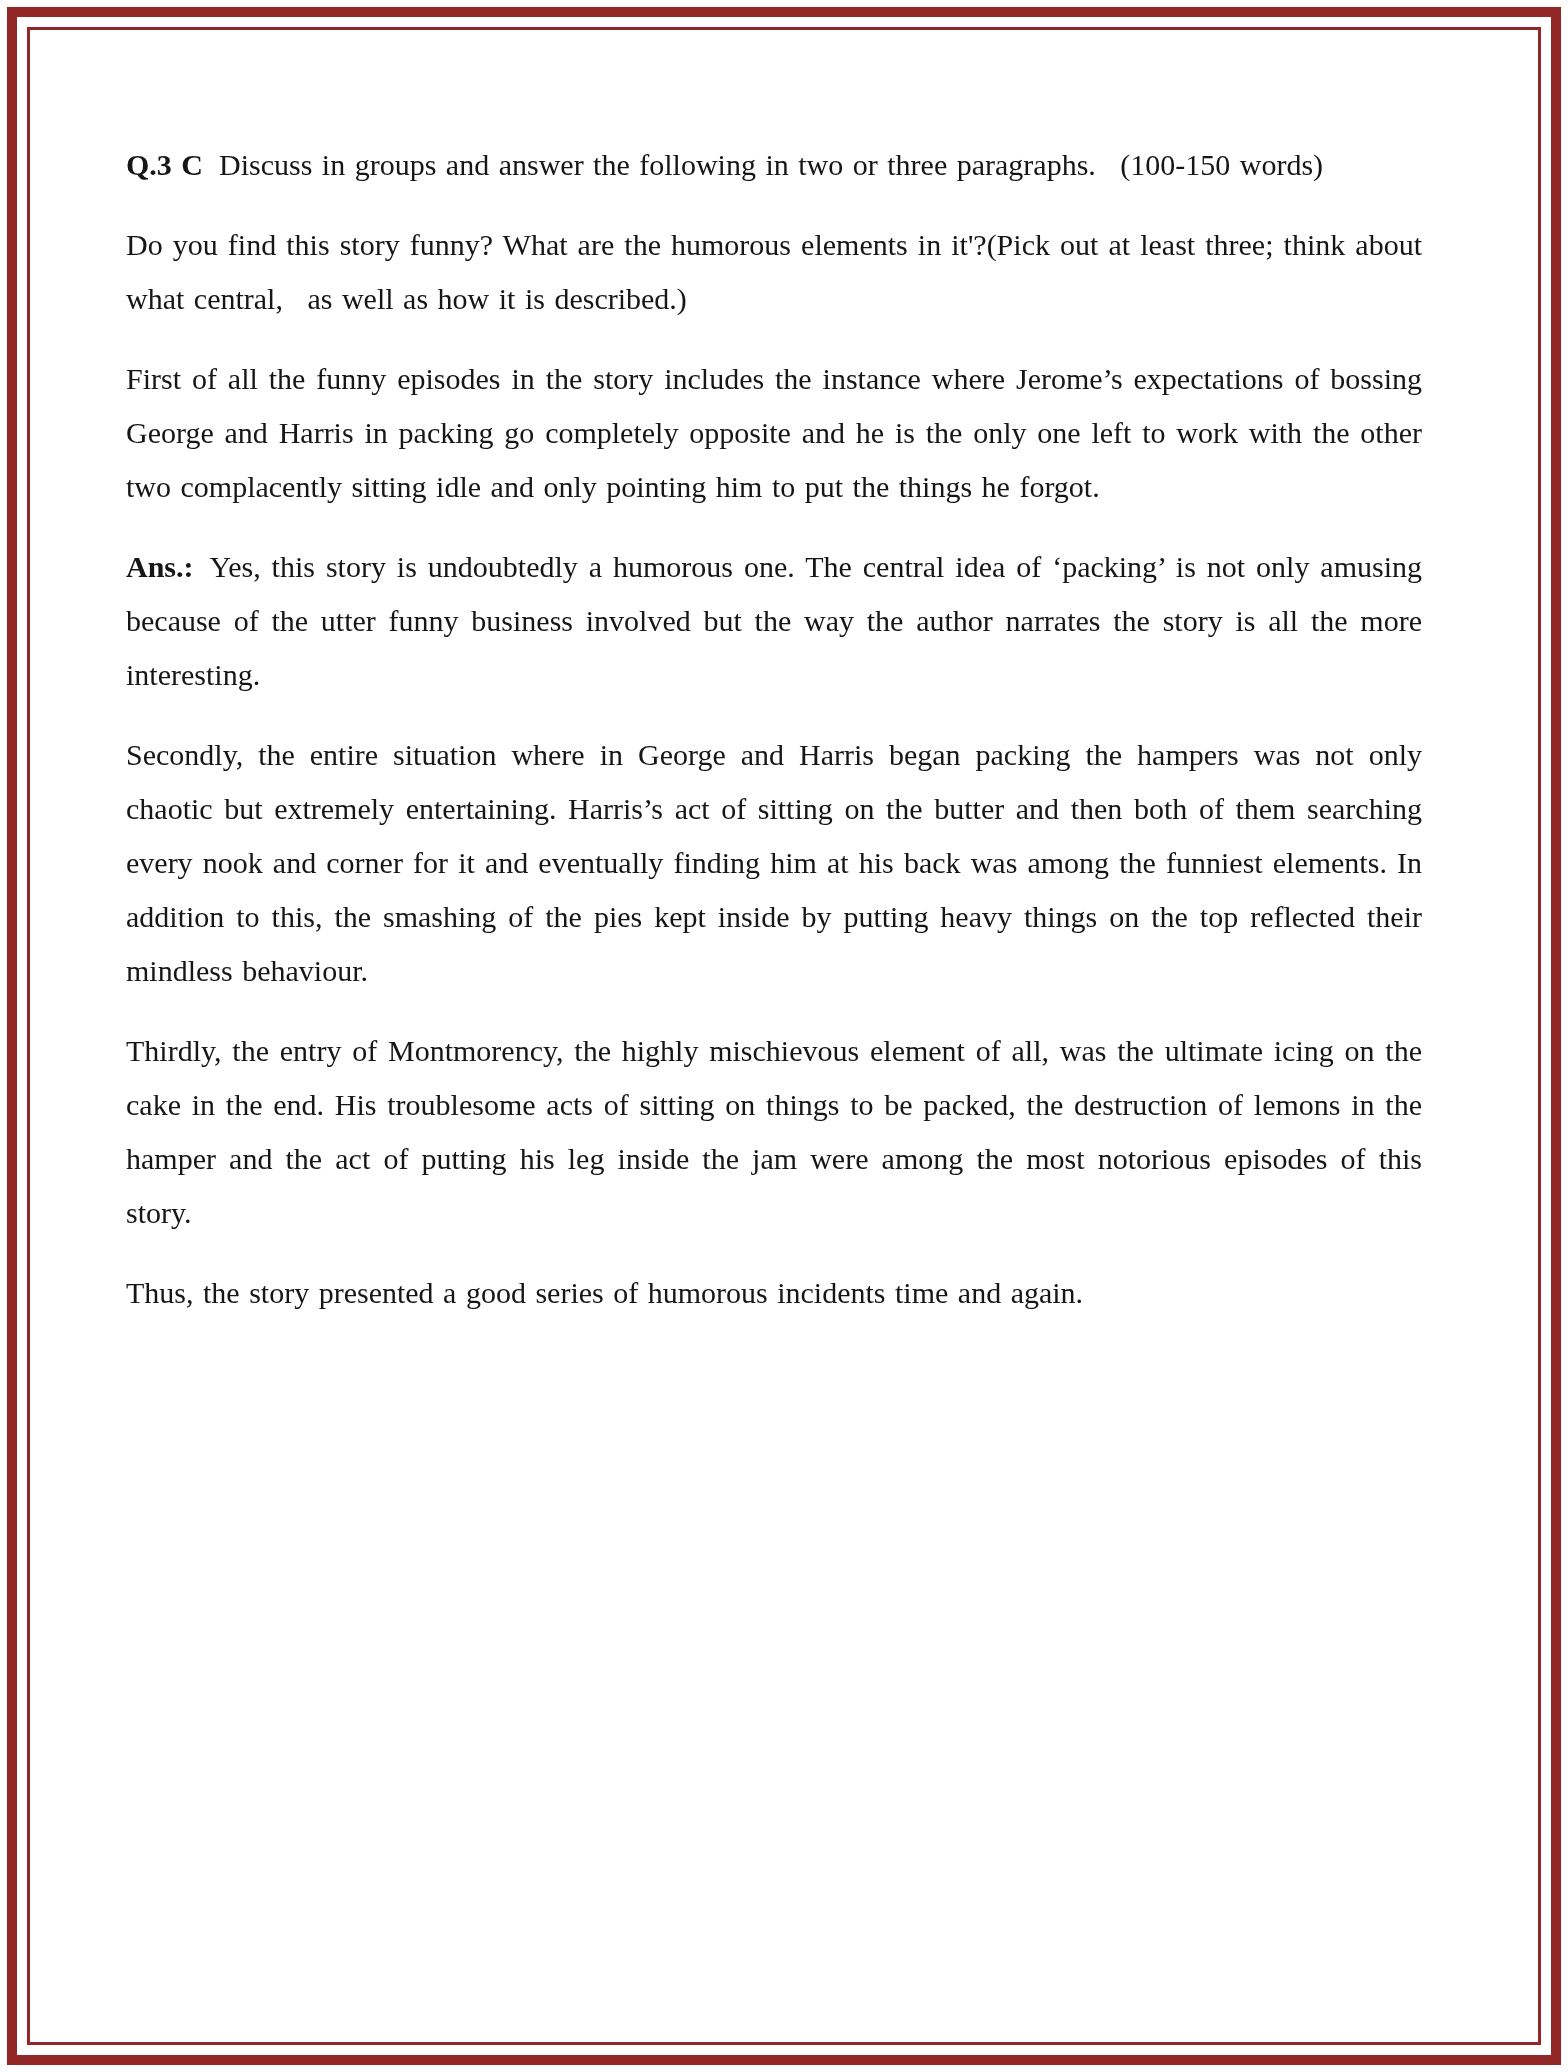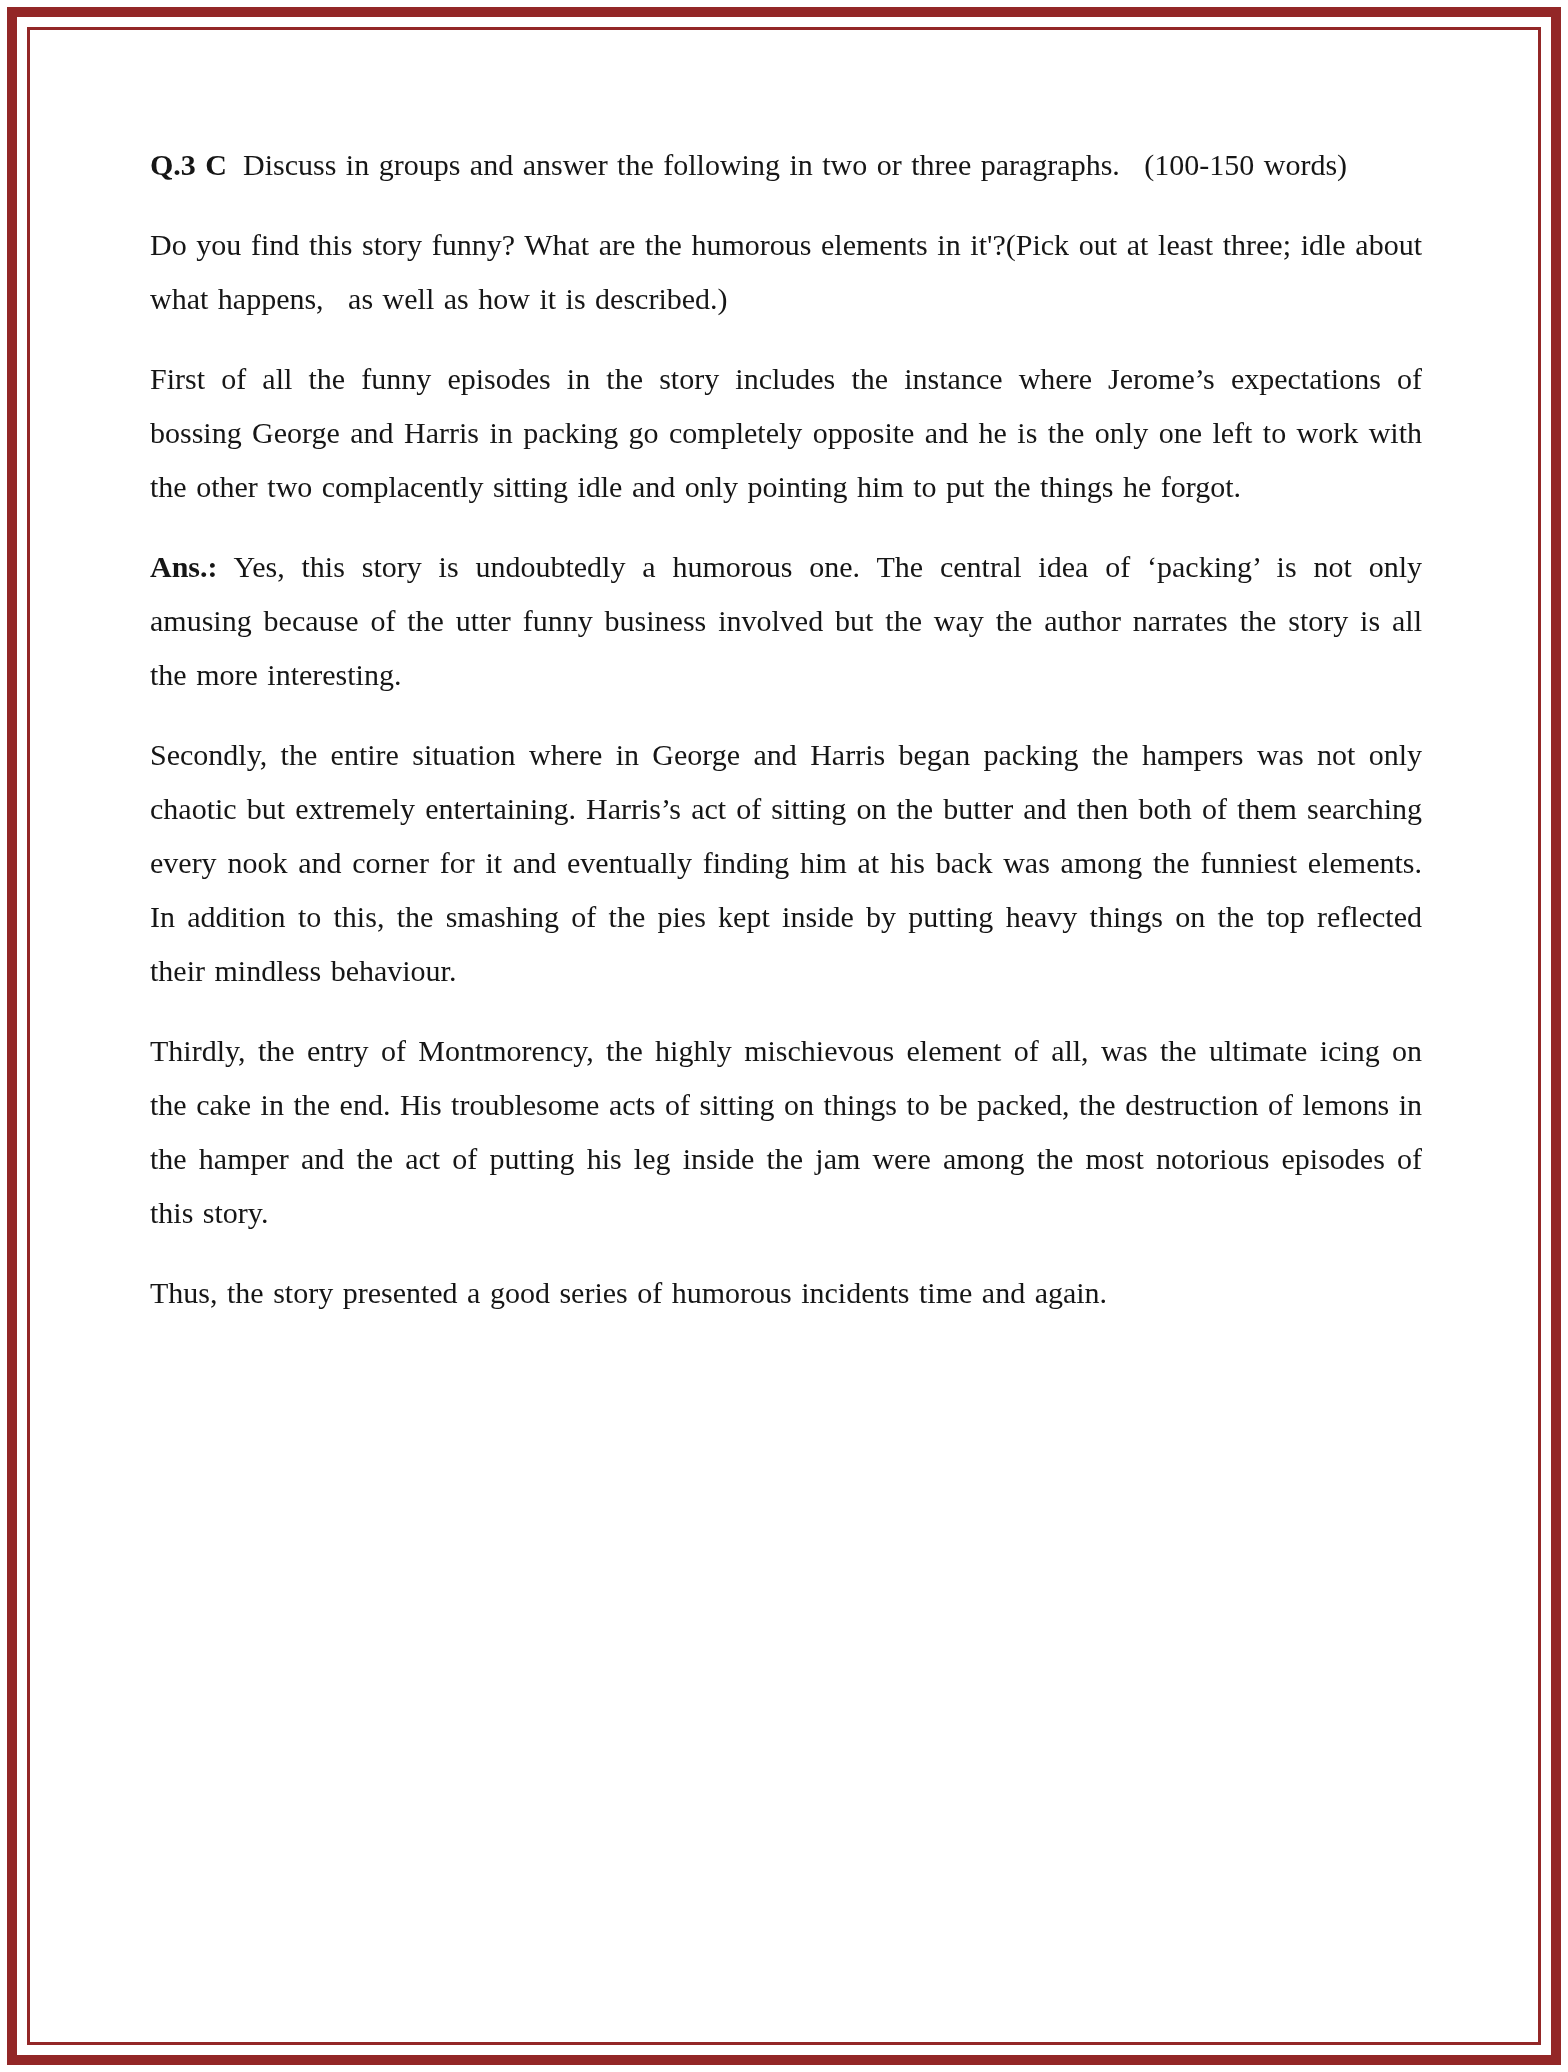--- a/index.html
+++ b/index.html
@@ -22,21 +22,21 @@
   }
   .inner-frame {
     position: absolute;
     top: 10px; left: 10px; right: 10px; bottom: 10px;
     border-style: solid;
     border-width: 3px;
   }
   .content {
     position: absolute;
     top: 0; left: 0; right: 0; bottom: 0;
-    padding: 108px 116px 0 120px;
+    padding: 108px 116px 0 96px;
     overflow: hidden;
   }
   p.doc-paragraph {
     margin: 0 0 26px 0;
     font-size: 30px;
     line-height: 54px;
     text-align: justify;
     text-justify: inter-word;
     word-spacing: 2px;
   }
@@ -45,21 +45,21 @@
     margin-right: 16px;
   }
 </style>
 </head>
 <body style="background: rgb(255, 255, 255); color: rgb(22, 22, 22);">
 
 <div class="outer-frame" style="border-color: rgb(147, 39, 39);">
   <div class="inner-frame" style="border-color: rgb(147, 39, 39);">
     <div class="content" id="doc-content">
         <p class="doc-paragraph"><span class="lead">Q.3 C</span><span>Discuss in groups and answer the following in two or three paragraphs.  (100-150 words)</span></p>
-        <p class="doc-paragraph"><span>Do you find this story funny? What are the humorous elements in it'?(Pick out at least three; idle about what happens,  as well as how it is described.)</span></p>
+        <p class="doc-paragraph"><span>Do you find this story funny? What are the humorous elements in it'?(Pick out at least three; think about what central,  as well as how it is described.)</span></p>
         <p class="doc-paragraph"><span>First of all the funny episodes in the story includes the instance where Jerome’s expectations of bossing George and Harris in packing go completely opposite and he is the only one left to work with the other two complacently sitting idle and only pointing him to put the things he forgot.</span></p>
         <p class="doc-paragraph"><span class="lead">Ans.:</span><span>Yes, this story is undoubtedly a humorous one. The central idea of ‘packing’ is not only amusing because of the utter funny business involved but the way the author narrates the story is all the more interesting.</span></p>
         <p class="doc-paragraph"><span>Secondly, the entire situation where in George and Harris began packing the hampers was not only chaotic but extremely entertaining. Harris’s act of sitting on the butter and then both of them searching every nook and corner for it and eventually finding him at his back was among the funniest elements. In addition to this, the smashing of the pies kept inside by putting heavy things on the top reflected their mindless behaviour.</span></p>
         <p class="doc-paragraph"><span>Thirdly, the entry of Montmorency, the highly mischievous element of all, was the ultimate icing on the cake in the end. His troublesome acts of sitting on things to be packed, the destruction of lemons in the hamper and the act of putting his leg inside the jam were among the most notorious episodes of this story.</span></p>
         <p class="doc-paragraph"><span>Thus, the story presented a good series of humorous incidents time and again.</span></p>
       </div>
   </div>
 </div>
 
 </body></html>

